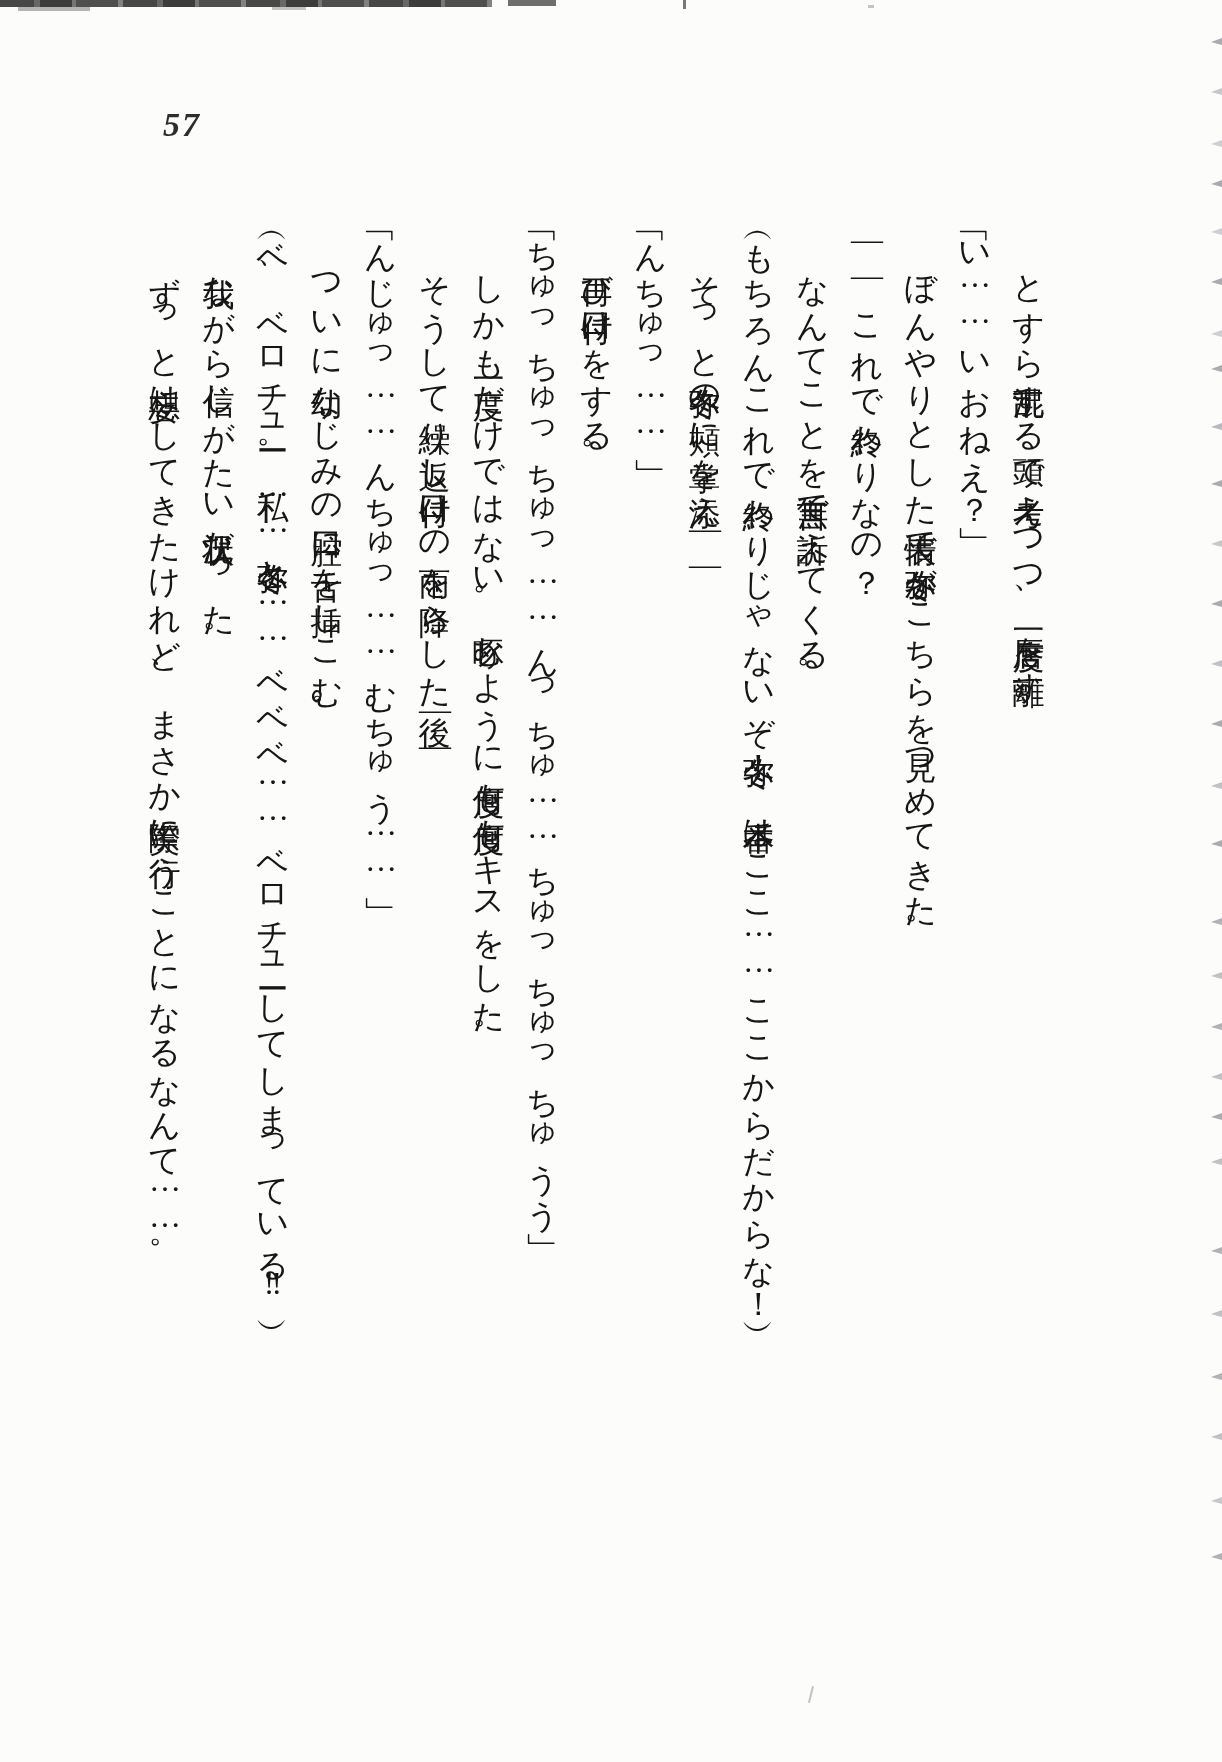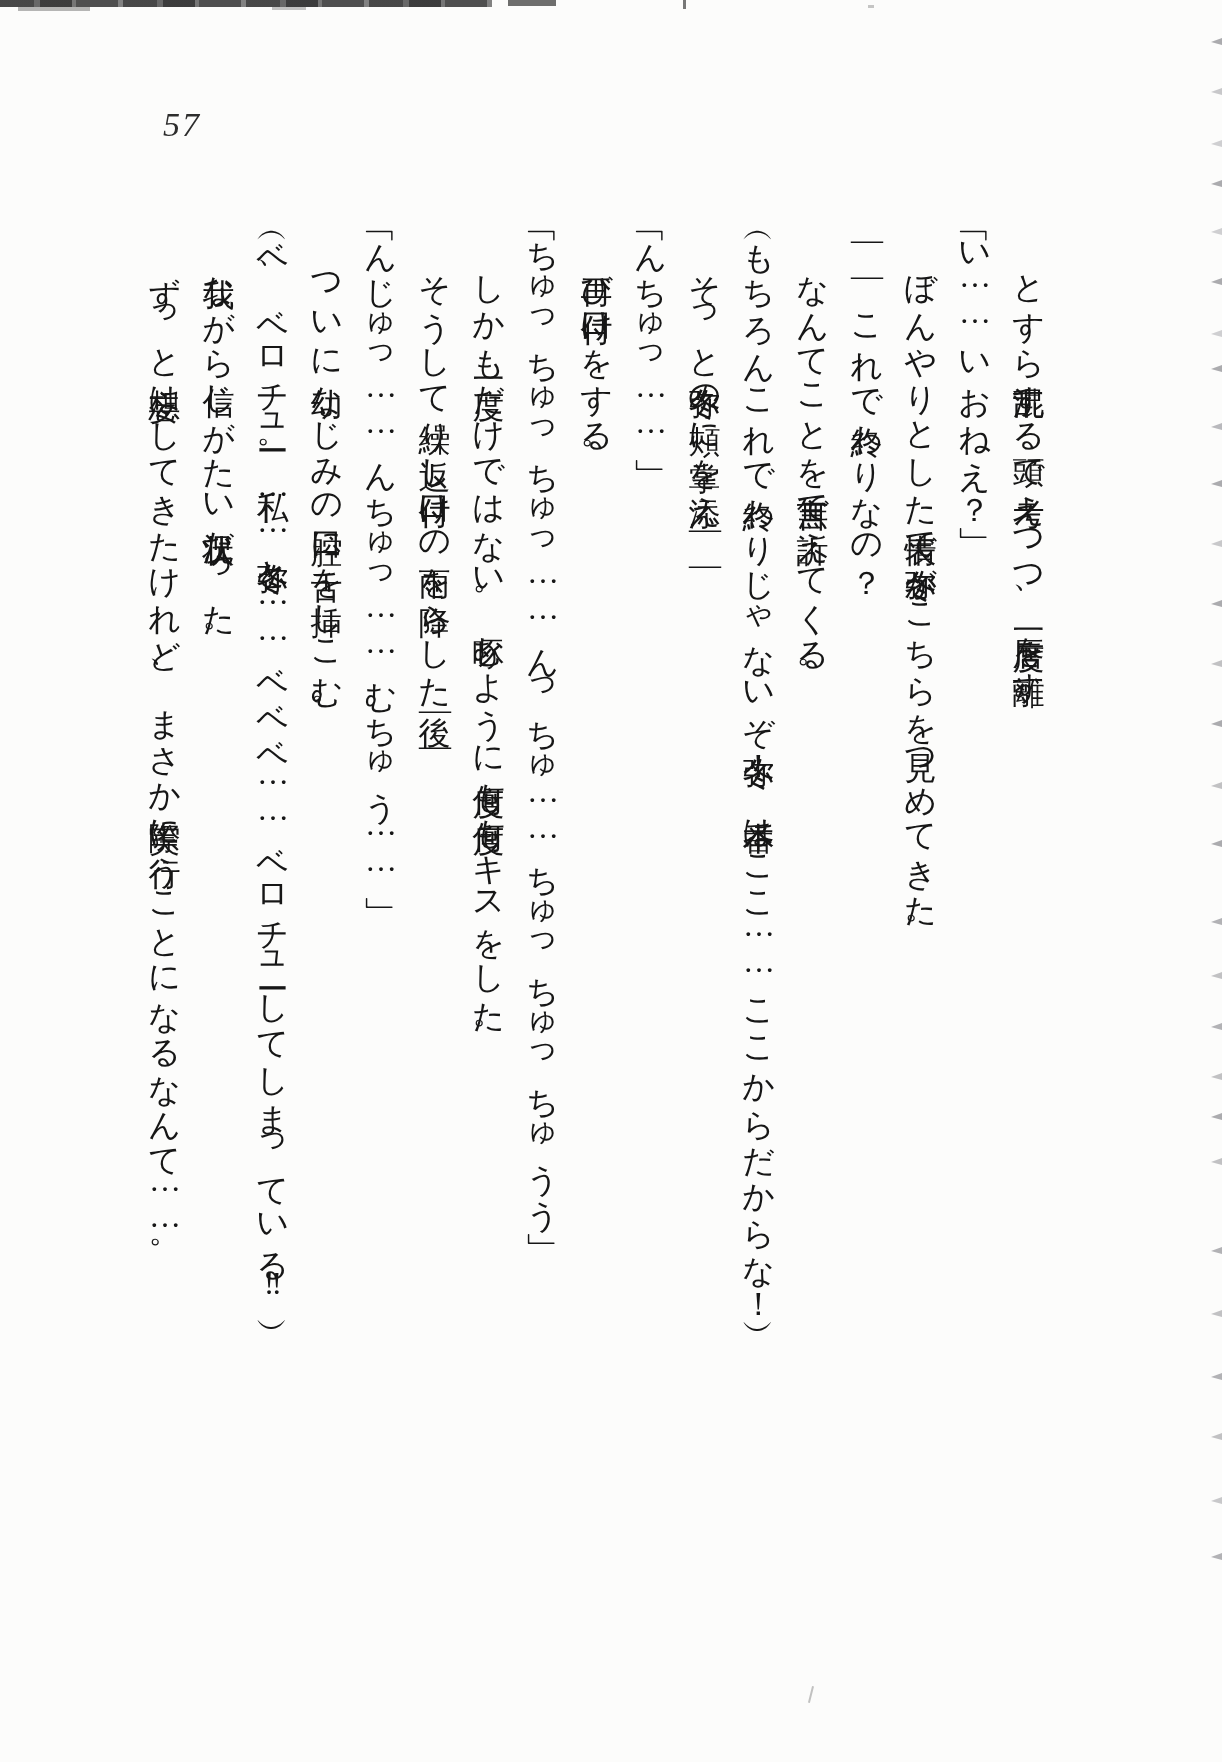--- a/index.html
+++ b/index.html
@@ -8,20 +8,21 @@
     background:#fcfcfb;
     position:relative;
     overflow:hidden;
     font-family:"Liberation Serif","DejaVu Serif",serif;
   }
   .page{position:absolute;inset:0;}
   .page-number{
     position:absolute;left:163px;top:106px;
     font-size:34px;font-style:italic;color:#2d2d2d;
     letter-spacing:2px;
+    font-weight:bold;
   }
   .text-block{
     position:absolute;top:221px;right:166px;height:1232px;
     writing-mode:vertical-rl;text-orientation:upright;
     font-size:32px;line-height:54px;color:#161616;
     letter-spacing:0;
   }
   .text-block p{margin:0;padding:0;}
   .text-block p.indent{text-indent:32px;}
   

